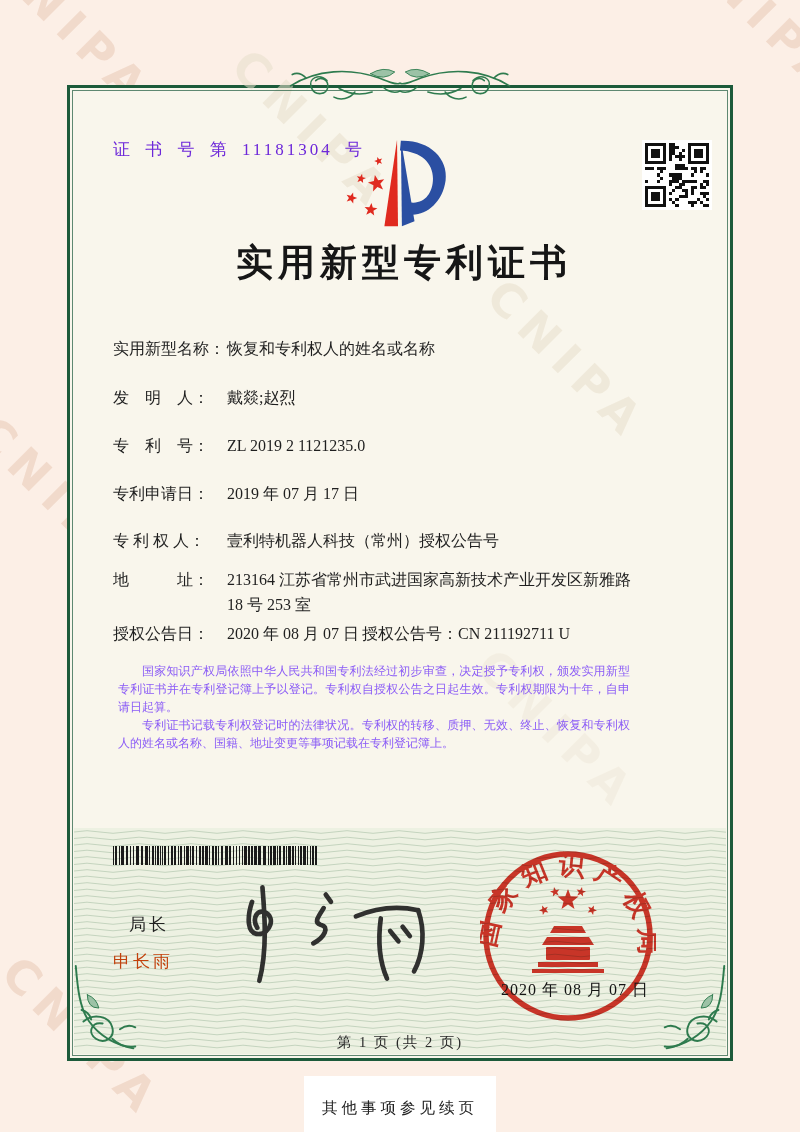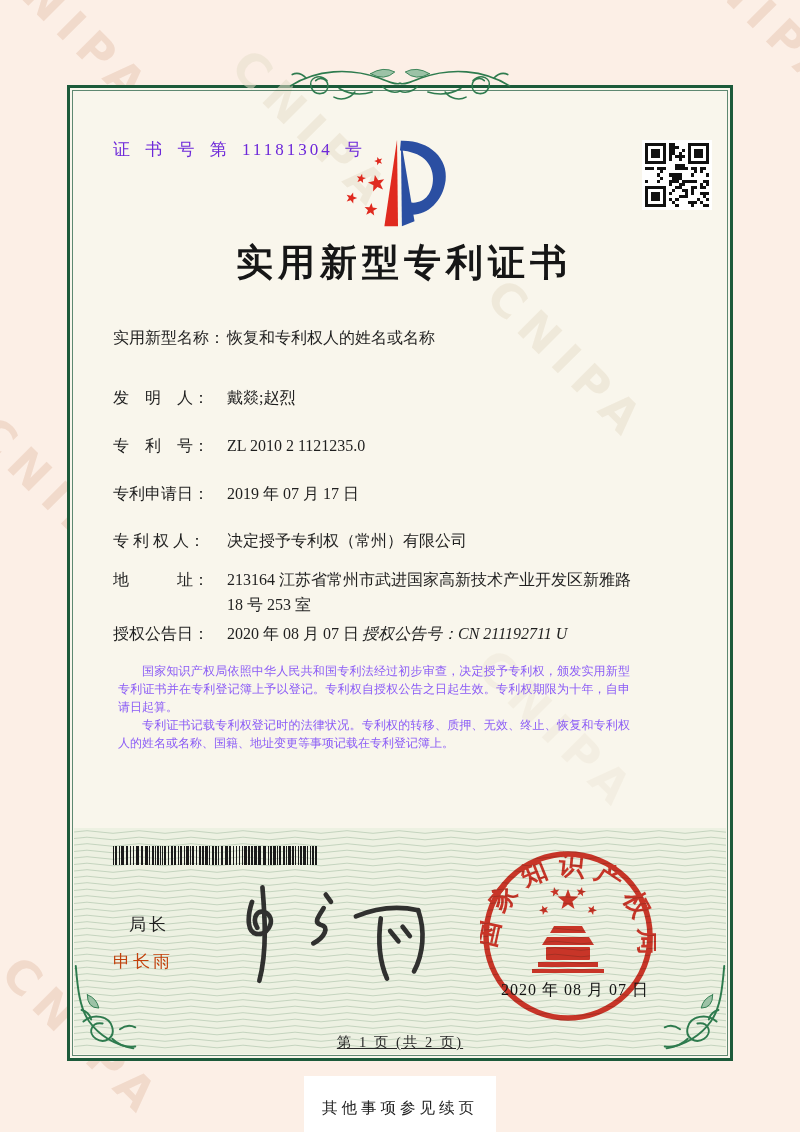--- a/index.html
+++ b/index.html
@@ -32,41 +32,41 @@
            letter-spacing:3px;word-spacing:5px;}
   .logo{position:absolute;left:330px;top:124px;width:136px;height:116px;}
   .qr{position:absolute;left:642px;top:140px;width:70px;height:70px;background:#fff;padding:3px;}
 
   .title{position:absolute;left:4px;top:238px;width:800px;text-align:center;
          font-size:37px;font-weight:bold;letter-spacing:5px;color:#161616;}
 
   .frow{position:absolute;left:113px;width:525px;display:flex;font-size:16px;color:#1f1f1f;line-height:1.55;}
   .flabel{flex:none;width:114px;white-space:pre;}
   .fvalue{width:440px;}
-  .frow.r1{top:326px}.frow.r2{top:386px}.frow.r3{top:434px}.frow.r4{top:482px}
+  .frow.r1{top:337px}.frow.r2{top:386px}.frow.r3{top:434px}.frow.r4{top:482px}
   .frow.r5{top:529px}.frow.r6{top:568px}.frow.r7{top:622px}
-  .fcol2{position:absolute;left:249px;top:0;white-space:nowrap;display:flex;font-style:italic;}
+  .fcol2{position:absolute;left:249px;top:0;white-space:nowrap;display:flex;}
 
   .paras{position:absolute;left:118px;top:662px;width:512px;font-size:12px;color:#8b5cf6;
          line-height:1.5;text-align:justify;}
   .paras p{text-indent:2em;}
 
   .barcode{position:absolute;left:113px;top:846px;width:206px;height:19px;}
   .director-label{position:absolute;left:129px;top:913px;font-family:Liberation Mono, monospace;
                   font-size:17px;letter-spacing:3px;color:#222;}
   .director-name{position:absolute;left:113px;top:950px;font-family:"DejaVu Sans",sans-serif;
                  font-size:17px;letter-spacing:3px;color:#c2410c;}
   .signature{position:absolute;left:223px;top:880px;width:218px;height:106px;}
 
   .seal{position:absolute;left:480px;top:848px;width:176px;height:176px;opacity:.93;mix-blend-mode:multiply;}
   .seal-date{position:absolute;left:490px;top:980px;width:170px;text-align:center;
              font-size:16px;letter-spacing:1px;color:#141414;z-index:5;}
 
   .page-num{position:absolute;left:0;top:1033px;width:800px;text-align:center;
-            font-size:14.5px;color:#2a2a2a;letter-spacing:2px;text-decoration:underline;}
+            font-size:14.5px;color:#2a2a2a;letter-spacing:2px;}
   .cont-note{position:absolute;left:50%;top:1076px;transform:translateX(-50%);
              background:#ffffff;padding:22px 18px;font-size:15.5px;letter-spacing:4px;color:#222;}
 </style>
 </head>
 <body>
 
 <div class="page">
 
   <span class="wm" style="left:-30px;top:0px">CNIPA</span>
   <span class="wm" style="left:660px;top:-12px">CNIPA</span>
@@ -286,29 +286,29 @@
   <div class="frow r1">
     <span class="flabel">实用新型名称：</span>
     <span class="fvalue">恢复和专利权人的姓名或名称</span>
   </div>
   <div class="frow r2">
     <span class="flabel">发　明　人：</span>
     <span class="fvalue">戴燚;赵烈</span>
   </div>
   <div class="frow r3">
     <span class="flabel">专　利　号：</span>
-    <span class="fvalue">ZL 2010 2 1121235.0</span>
+    <span class="fvalue">ZL 2019 2 1121235.0</span>
   </div>
   <div class="frow r4">
     <span class="flabel">专利申请日：</span>
     <span class="fvalue">2019 年 07 月 17 日</span>
   </div>
   <div class="frow r5">
     <span class="flabel">专 利 权 人：</span>
-    <span class="fvalue">决定授予专利权（常州）有限公司</span>
+    <span class="fvalue">壹利特机器人科技（常州）授权公告号</span>
   </div>
   <div class="frow r6">
     <span class="flabel">地　　　址：</span>
     <span class="fvalue">213164 江苏省常州市武进国家高新技术产业开发区新雅路 18 号 253 室</span>
   </div>
   <div class="frow r7">
     <span class="flabel">授权公告日：</span>
     <span class="fvalue">2020 年 08 月 07 日</span>
     <span class="fcol2">
       <span class="flabel" style="width:auto">授权公告号：</span>

